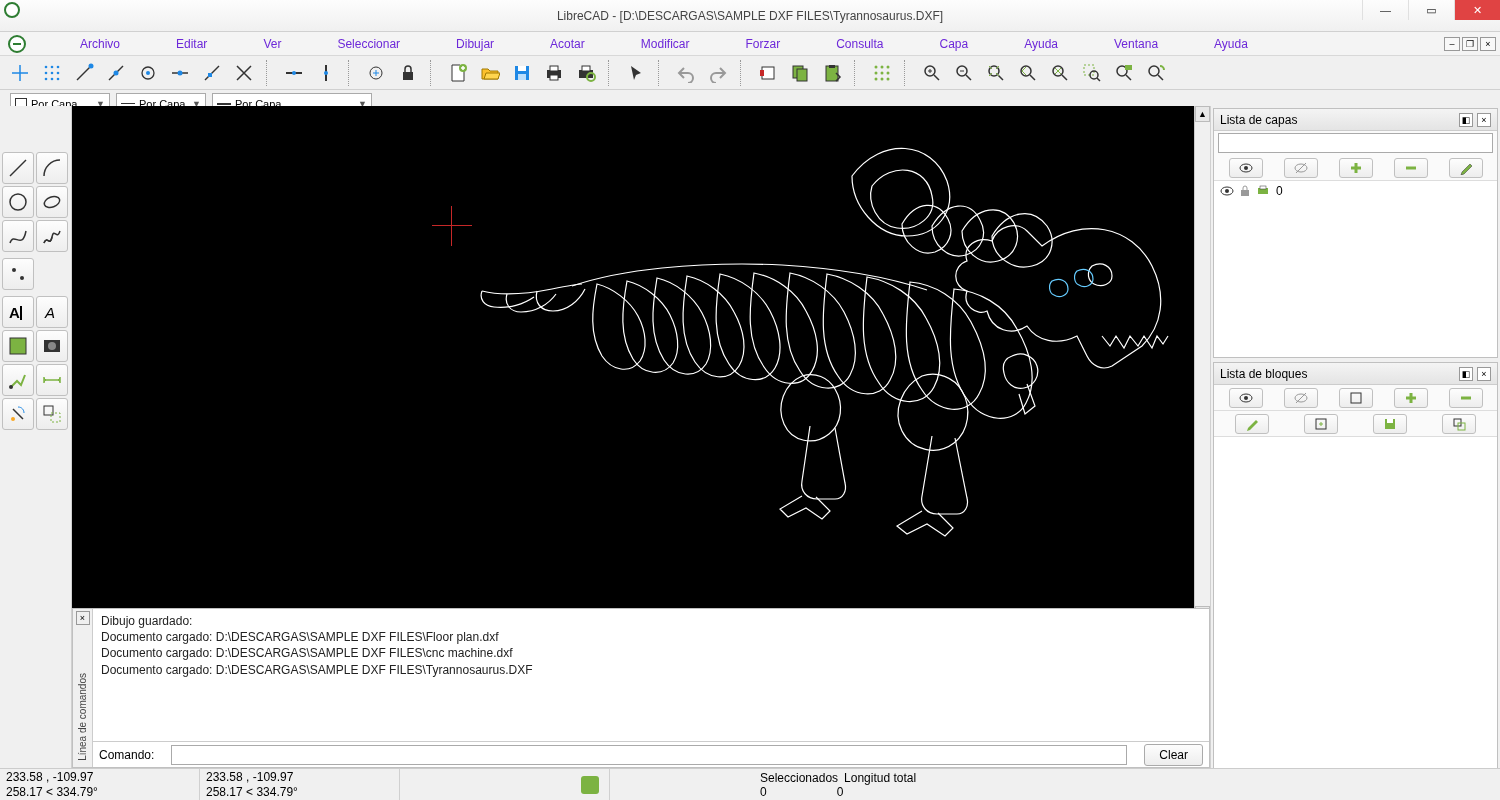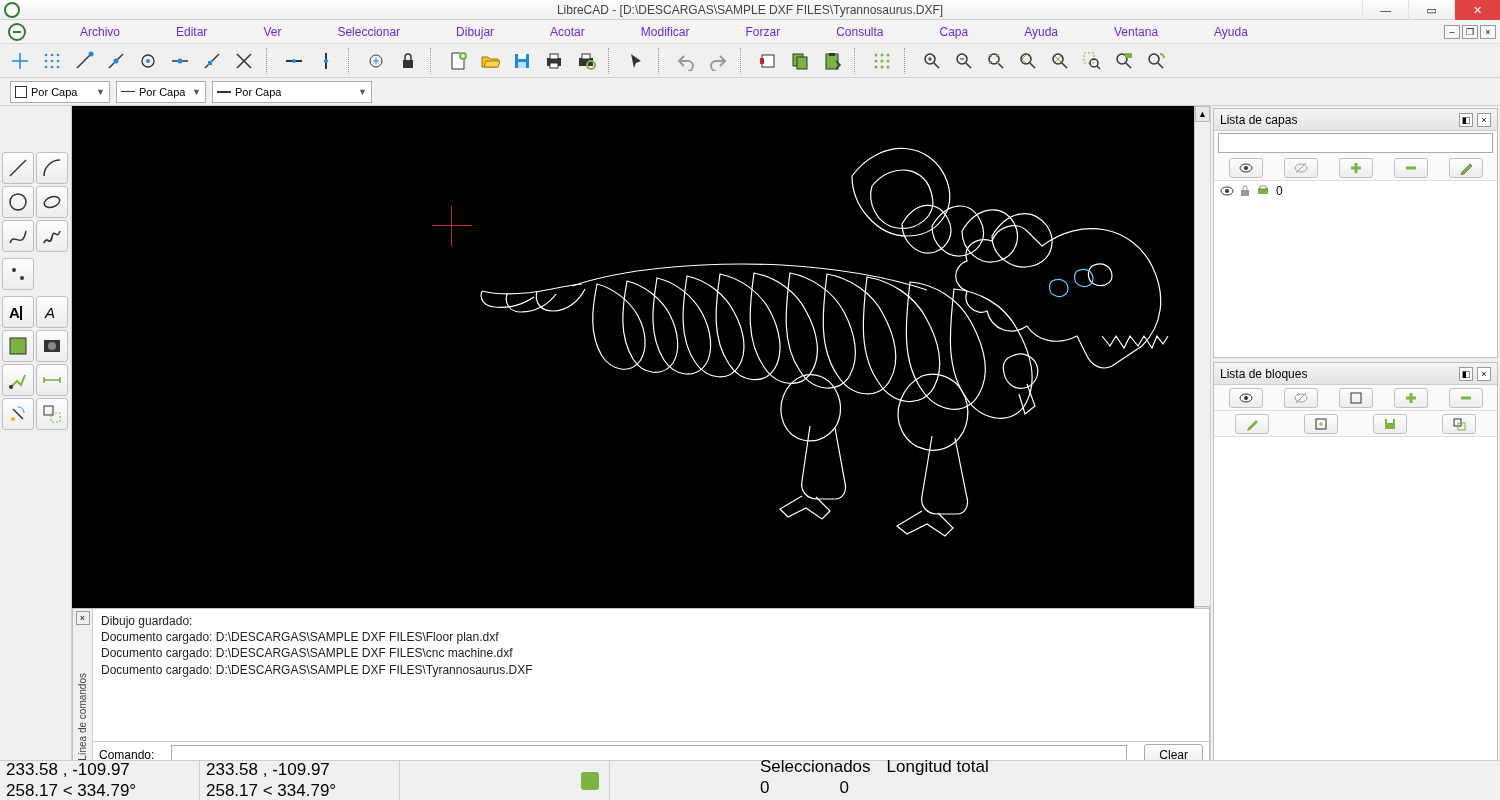--- a/index.html
+++ b/index.html
@@ -1,17 +1,17 @@
 <!DOCTYPE html>
 <html><head>
 <meta charset="utf-8">
 <style>
   * { box-sizing: border-box; margin: 0; padding: 0; }
   body { font-family: "Segoe UI", Tahoma, sans-serif; font-size: 12px; background: #f0f0f0; overflow: hidden; width: 1500px; height: 800px; }
-  .titlebar { height: 20px; background: linear-gradient(#fdfdfd,#f0f0f0); display:flex; align-items:center; justify-content:center; position:relative; border-bottom:1px solid #d0d0d0;}
+  .titlebar { height: 32px; background: linear-gradient(#fdfdfd,#f0f0f0); display:flex; align-items:center; justify-content:center; position:relative; border-bottom:1px solid #d0d0d0;}
   .titlebar .title { font-size:12px; color:#444;}
   .titlebar .logo { position:absolute; left:4px; top:2px; width:16px; height:16px; border-radius:50%; border:2px solid #2e7d32; background:#fff;}
   .winbtns { position:absolute; right:0; top:0; display:flex;}
   .winbtn { width:46px; height:20px; display:flex; align-items:center; justify-content:center; border-left:1px solid #e0e0e0; font-size:11px; color:#333;}
   .winbtn.close { background:#e04343; color:#fff;}
   .menubar { height:24px; background:#f4f4f4; display:flex; align-items:center; padding:0 8px; gap:4px; border-bottom:1px solid #d8d8d8; position:relative;}
   .menubar .logo2 { width:18px; height:18px; border-radius:50%; border:2px solid #2e7d32; margin-right:6px; background:#fff; position:relative;}
   .menubar .logo2::after{content:""; position:absolute; left:3px; top:6px; width:8px; height:2px; background:#2e7d32;}
   .menuitem { padding:2px 8px; border-radius:2px; color:#6d28d9;margin-left:36px;}
   .mdi-ctrls { position:absolute; right:4px; display:flex; gap:2px;}
@@ -64,21 +64,21 @@
   .prow .lock{width:10px;height:12px;}
   .cmdpanel { position:absolute; left:72px; right:290px; bottom:32px; height:160px; background:#fff; border:1px solid #c0c0c0; display:flex;}
   .cmdside{width:20px;background:#f0f0f0;border-right:1px solid #ccc;display:flex;flex-direction:column;align-items:center;padding:2px;}
   .cmdside .x{width:14px;height:14px;border:1px solid #999;font-size:9px;display:flex;align-items:center;justify-content:center;margin-bottom:4px;}
   .cmdside .vt{writing-mode:vertical-rl;transform:rotate(180deg);font-size:10px;color:#444;margin-top:auto;margin-bottom:4px;}
   .cmdbody{flex:1;display:flex;flex-direction:column;}
   .cmdlog{flex:1;padding:4px 8px;font-size:12px;color:#222;overflow:auto;line-height:1.35;}
   .cmdinput{height:26px;border-top:1px solid #ccc;display:flex;align-items:center;padding:0 6px;gap:17px;}
   .cmdinput input{flex:1;height:20px;border:1px solid #aaa;padding:0 4px;font-size:12px;}
   .cmdinput button{height:22px;padding:0 14px;border:1px solid #aaa;background:linear-gradient(#fdfdfd,#ededed);border-radius:3px;font-size:12px;}
-  .statusbar{position:absolute;left:0;right:0;bottom:0;height:40px;background:#f0f0f0;border-top:1px solid #ccc;display:flex;align-items:flex-end;font-size:17px;}
+  .statusbar{position:absolute;left:0;right:0;bottom:0;height:32px;background:#f0f0f0;border-top:1px solid #ccc;display:flex;align-items:flex-start;font-size:12px;}
   .stat-cell{min-width:200px;padding:2px 6px;border-right:1px solid #d0d0d0;height:100%;display:flex;flex-direction:column;justify-content:center;line-height:1.2;}
   .stat-icon-cell{width:40px;display:flex;align-items:center;justify-content:center;height:100%;border-right:1px solid #d0d0d0;}
   .hand{width:18px;height:18px;background:#7cb342;border-radius:3px;}
   .stat-sel{padding:2px 10px;display:flex;flex-direction:column;line-height:1.2;}
 </style>
 </head>
 <body>
 
 <div class="titlebar">
   <div class="logo"></div>
@@ -681,21 +681,21 @@
   <div class="stat-cell">
     <span>233.58 , -109.97</span>
     <span>258.17 &lt; 334.79°</span>
   </div>
   <div style="flex:0 0 170px"></div>
   <div class="stat-icon-cell">
       <div class="hand"></div>
     </div>
   <div style="flex:0 0 140px"></div>
   <div class="stat-sel">
-    <div style="display:flex;gap:16px">
+    <div style="display:flex;gap:6px">
       <span>Seleccionados</span>
       <span>Longitud total</span>
     </div>
     <div style="display:flex;gap:70px">
       <span>0</span>
       <span>0</span>
     </div>
   </div>
 </div>
 

